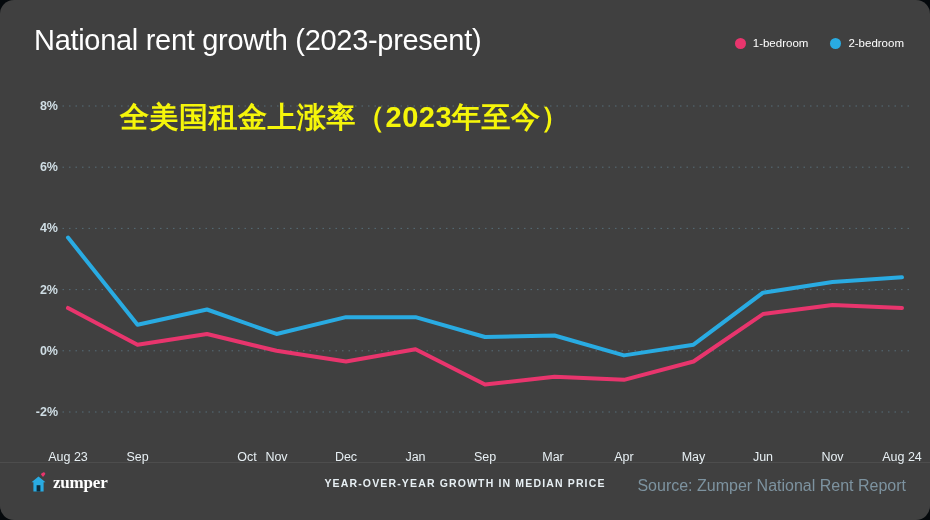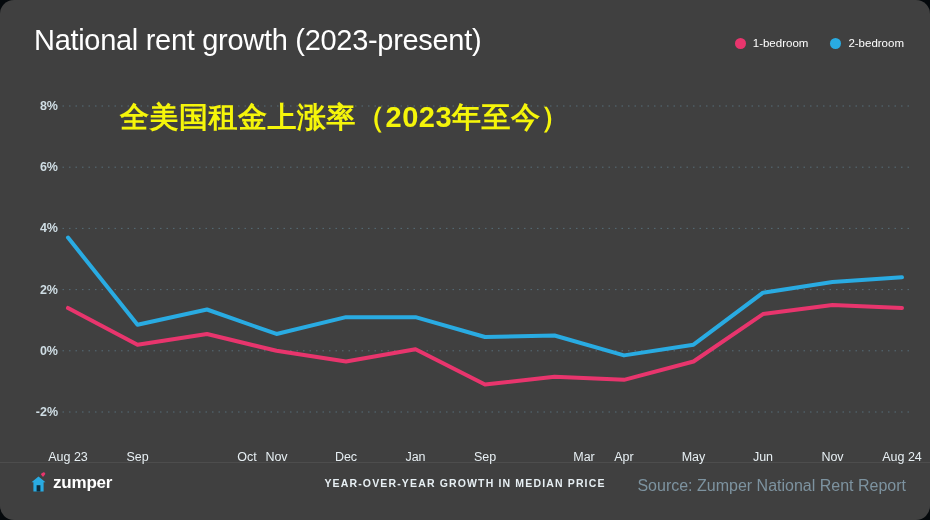--- a/index.html
+++ b/index.html
@@ -138,20 +138,21 @@
     top: 9px;
     display: flex;
     align-items: center;
     gap: 6px;
   }
   #logo-text {
     font-size: 17px;
     font-weight: bold;
     color: #ffffff;
     letter-spacing: -0.2px;
+    font-family: Liberation Serif, serif;
   }
   #footer-caption {
     position: absolute;
     left: 50%;
     transform: translateX(-50%);
     top: 14px;
     font-size: 10.5px;
     font-weight: bold;
     letter-spacing: 1.15px;
     color: #e7eff3;
@@ -213,21 +214,21 @@
   </div>
 
   <div id="xlabels">
       <div class="xtick" style="left: 68px;">Aug 23</div>
       <div class="xtick" style="left: 137.5px;">Sep</div>
       <div class="xtick" style="left: 207px; margin-left: 40px;">Oct</div>
       <div class="xtick" style="left: 276.5px; text-align: right;">Nov</div>
       <div class="xtick" style="left: 346px;">Dec</div>
       <div class="xtick" style="left: 415.5px;">Jan</div>
       <div class="xtick" style="left: 485px;">Sep</div>
-      <div class="xtick" style="left: 584px; text-align: center;">Mar</div>
+      <div class="xtick" style="left: 553px; text-align: center;">Mar</div>
       <div class="xtick" style="left: 624px;">Apr</div>
       <div class="xtick" style="left: 693.5px; text-align: center;">May</div>
       <div class="xtick" style="left: 763px;">Jun</div>
       <div class="xtick" style="left: 832.5px;">Nov</div>
       <div class="xtick" style="left: 902px;">Aug 24</div>
     </div>
 
   <div id="footer">
     <div id="logo">
       <svg width="17" height="21" viewBox="0 0 17 21">

